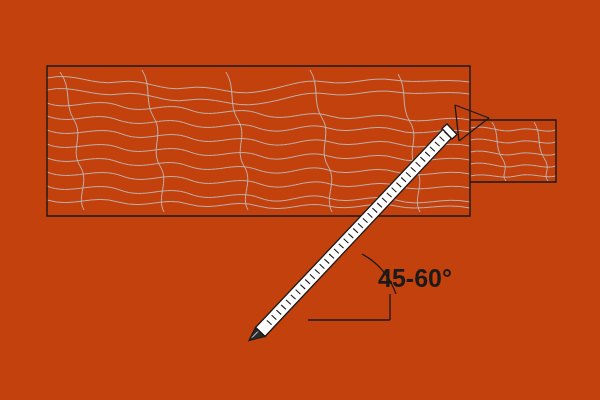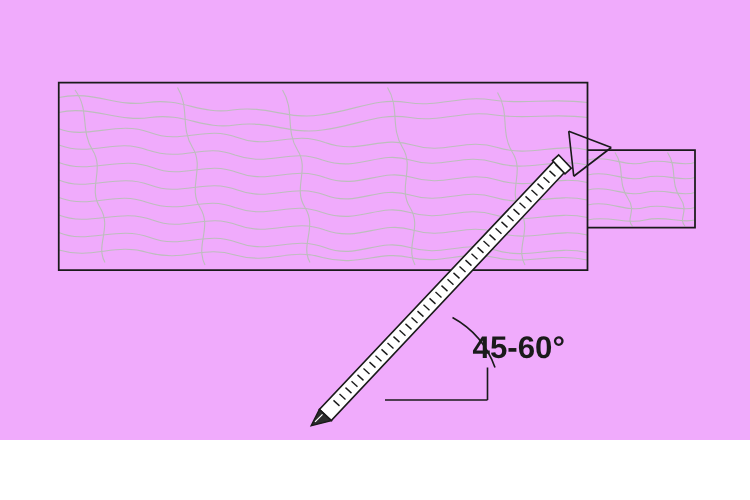--- a/index.html
+++ b/index.html
@@ -9,22 +9,22 @@
   }
   body {
     width: 600px;
     height: 400px;
     overflow: hidden;
     font-family: "Liberation Sans", sans-serif;
   }
   #diagram-root {
     position: relative;
     width: 600px;
-    height: 352px;
-    background: #f0abfc;
+    height: 400px;
+    background: #c2410c;
   }
   svg.canvas {
     position: absolute;
     left: 0;
     top: 0;
     width: 600px;
     height: 400px;
     display: block;
   }
   .angle-label {

